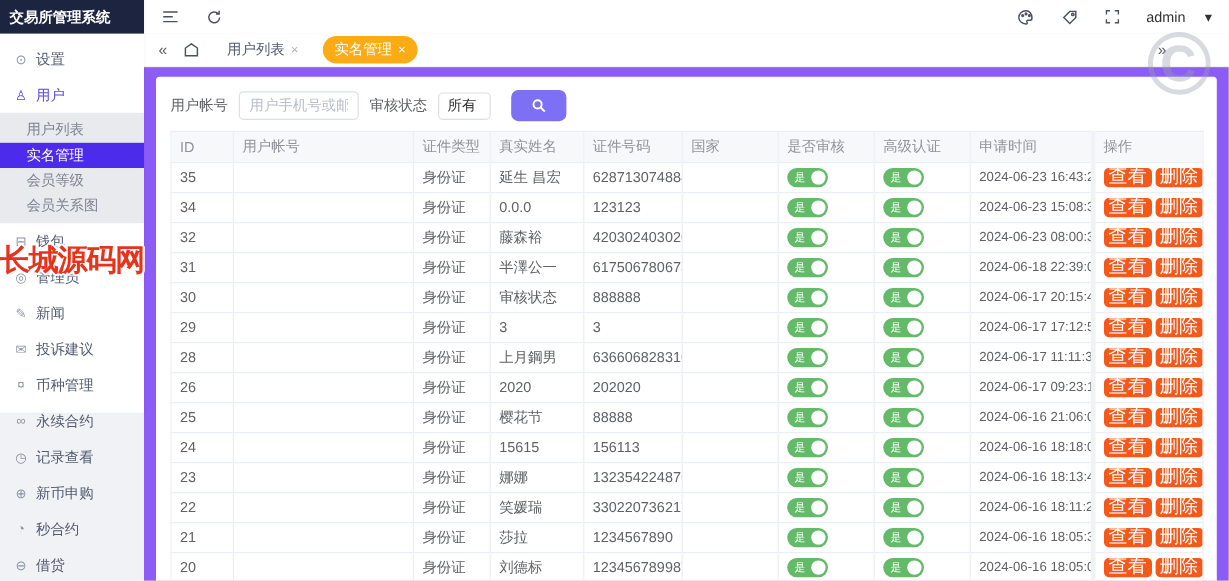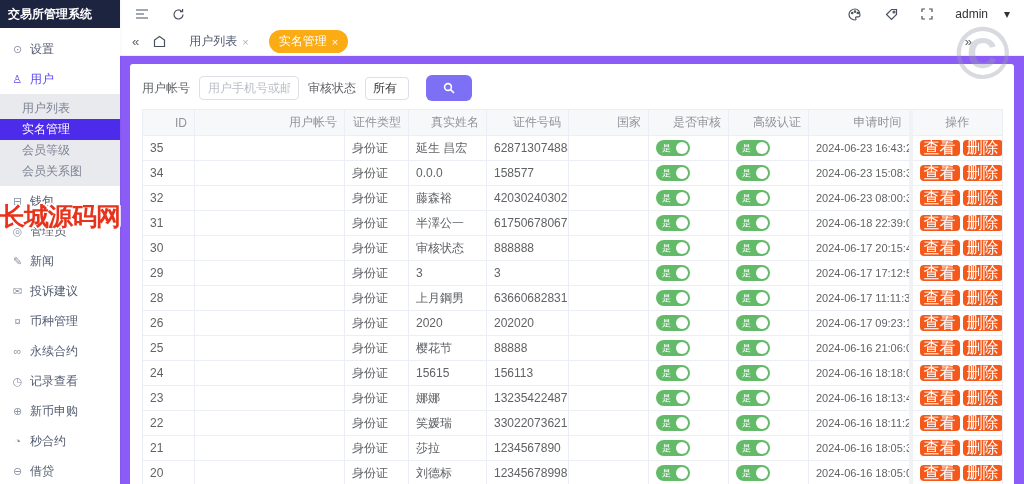--- a/index.html
+++ b/index.html
@@ -1,20 +1,20 @@
 <!DOCTYPE html>
 <html><head>
 <meta charset="utf-8">
 <style>
   * { margin:0; padding:0; box-sizing:border-box; }
   html,body { width:1024px; height:484px; overflow:hidden; }
   body { font-family:"Liberation Sans","DejaVu Sans",sans-serif; font-size:12px; background:#f0f2f5; position:relative; }
 
   
-  .sidebar { position:absolute; left:0; top:0; width:120px; height:484px; background:#fff; z-index:5; box-shadow:1px 0 2px rgba(0,0,0,.04); }
+  .sidebar { position:absolute; left:0; top:0; width:120px; height:344px; background:#fff; z-index:5; box-shadow:1px 0 2px rgba(0,0,0,.04); }
   .logo { height:28px; background:#1d2440; color:#fff; font-weight:bold; font-size:12px; display:flex; align-items:center; padding-left:8px; white-space:nowrap; }
   .side-menu { padding-top:6px; }
   .side-item { height:30px; display:flex; align-items:center; gap:6px; padding-left:11px; color:#515a6e; cursor:pointer; }
   .side-icon { width:13px; text-align:center; font-size:11px; color:#8b93a6; }
   .side-item.parent-active, .side-item.parent-active .side-icon { color:#5b48ee; }
   .submenu { background:#e9eaee; padding:4px 0; }
   .subitem { height:21px; line-height:21px; padding-left:22px; color:#7d8494; font-size:12px; cursor:pointer; }
   .subitem.active { background:#4c2bea; color:#fff; }
 
   
@@ -40,24 +40,24 @@
   .filter-row { display:flex; align-items:center; gap:9px; height:28px; margin-bottom:7px; }
   .f-label { color:#606266; font-size:12px; }
   .f-input { width:100px; height:24px; border:1px solid #dcdfe6; border-radius:4px; padding:0 8px; font-size:12px; color:#606266; outline:none; }
   .f-input::placeholder { color:#b9bec7; }
   .f-select { width:44px; height:23px; border:1px solid #dcdfe6; border-radius:4px; padding:0 7px; font-size:12px; color:#303133; display:flex; align-items:center; cursor:pointer; background:#fff; }
   .search-btn { width:46px; height:26px; margin-left:8px; background:#7d70f5; border:none; border-radius:6px; display:flex; align-items:center; justify-content:center; cursor:pointer; }
 
   
   table { width:100%; border-collapse:collapse; table-layout:fixed; }
   th,td { border:1px solid #ebeef5; font-size:12px; padding:0 7px; white-space:nowrap; overflow:hidden; }
-  th { background:#f7f8fa; color:#909399; font-weight:normal; text-align:right; height:26px; }
+  th { background:#f7f8fa; color:#909399; font-weight:normal; text-align:left; height:26px; }
   td { color:#606266; height:25px; }
   th.op, td.op { border-left:4px solid #f0f2f5; }
-  th.op { text-align:center; }
+  th.op { }
   td.cell-time { font-size:11px; }
 
   .toggle { display:inline-flex; align-items:center; width:34px; height:16px; background:#63ba69; border-radius:9px; position:relative; vertical-align:middle; cursor:pointer; }
   .toggle .t-txt { color:#fff; font-size:9px; margin-left:6px; }
   .toggle .knob { position:absolute; right:2px; top:2px; width:12px; height:12px; border-radius:50%; background:#fff; }
 
   .btn-action { display:inline-block; background:#f4591c; color:#fff; font-size:16px; height:16px; line-height:16px; padding:0 4px; border:none; border-radius:4px; margin-right:3px; cursor:pointer; vertical-align:middle; }
 
   
   .watermark-red { position:absolute; left:0; top:200px; z-index:20; font-size:25px; font-weight:bold; color:#e7331c; letter-spacing:-1px; white-space:nowrap; pointer-events:none;
@@ -258,21 +258,21 @@
     </td>
     <td class="cell-time">2024-06-23 16:43:24</td>
     <td class="op"><button class="btn-action">查看</button><button class="btn-action">删除</button><button class="btn-action">不通过</button></td>
   </tr>
 
   <tr>
     <td>34</td>
     <td></td>
     <td>身份证</td>
     <td>0.0.0</td>
-    <td>158577</td>
+    <td>123123</td>
     <td></td>
     <td>
       <span class="toggle">
                   <span class="t-txt">是</span>
                   <span class="knob"></span>
                 </span>
     </td>
     <td>
       <span class="toggle">
                   <span class="t-txt">是</span>

